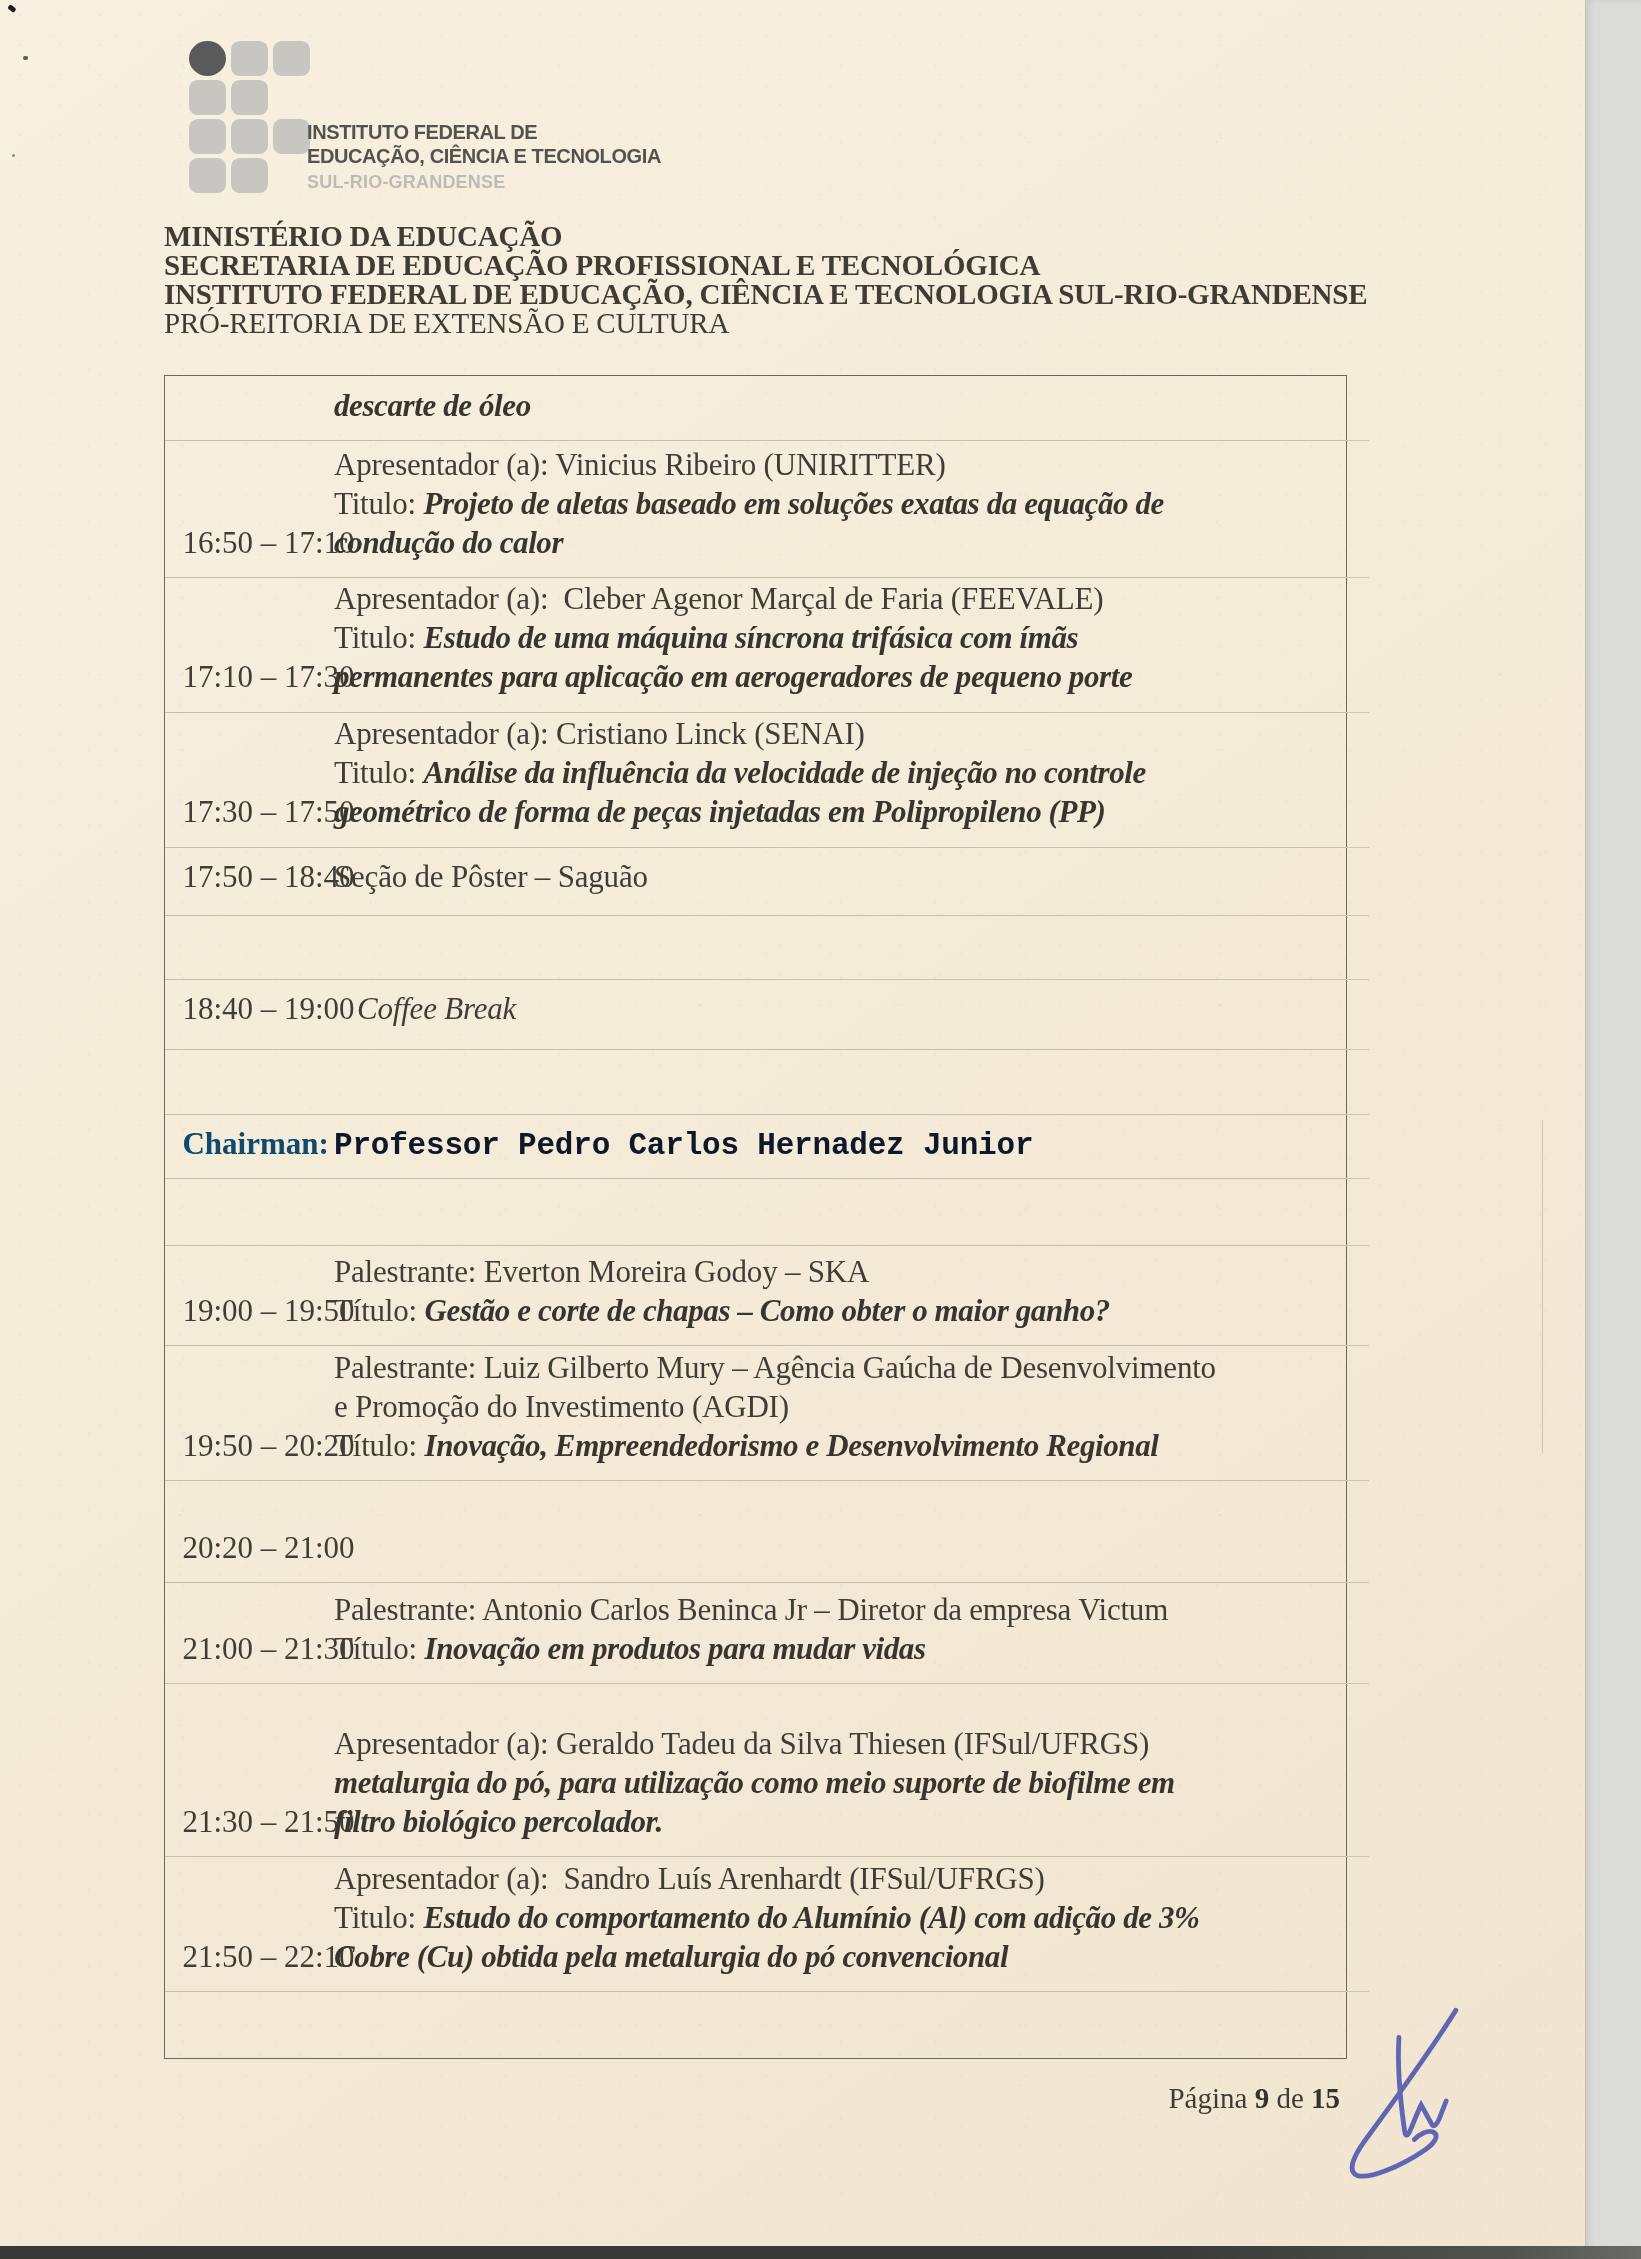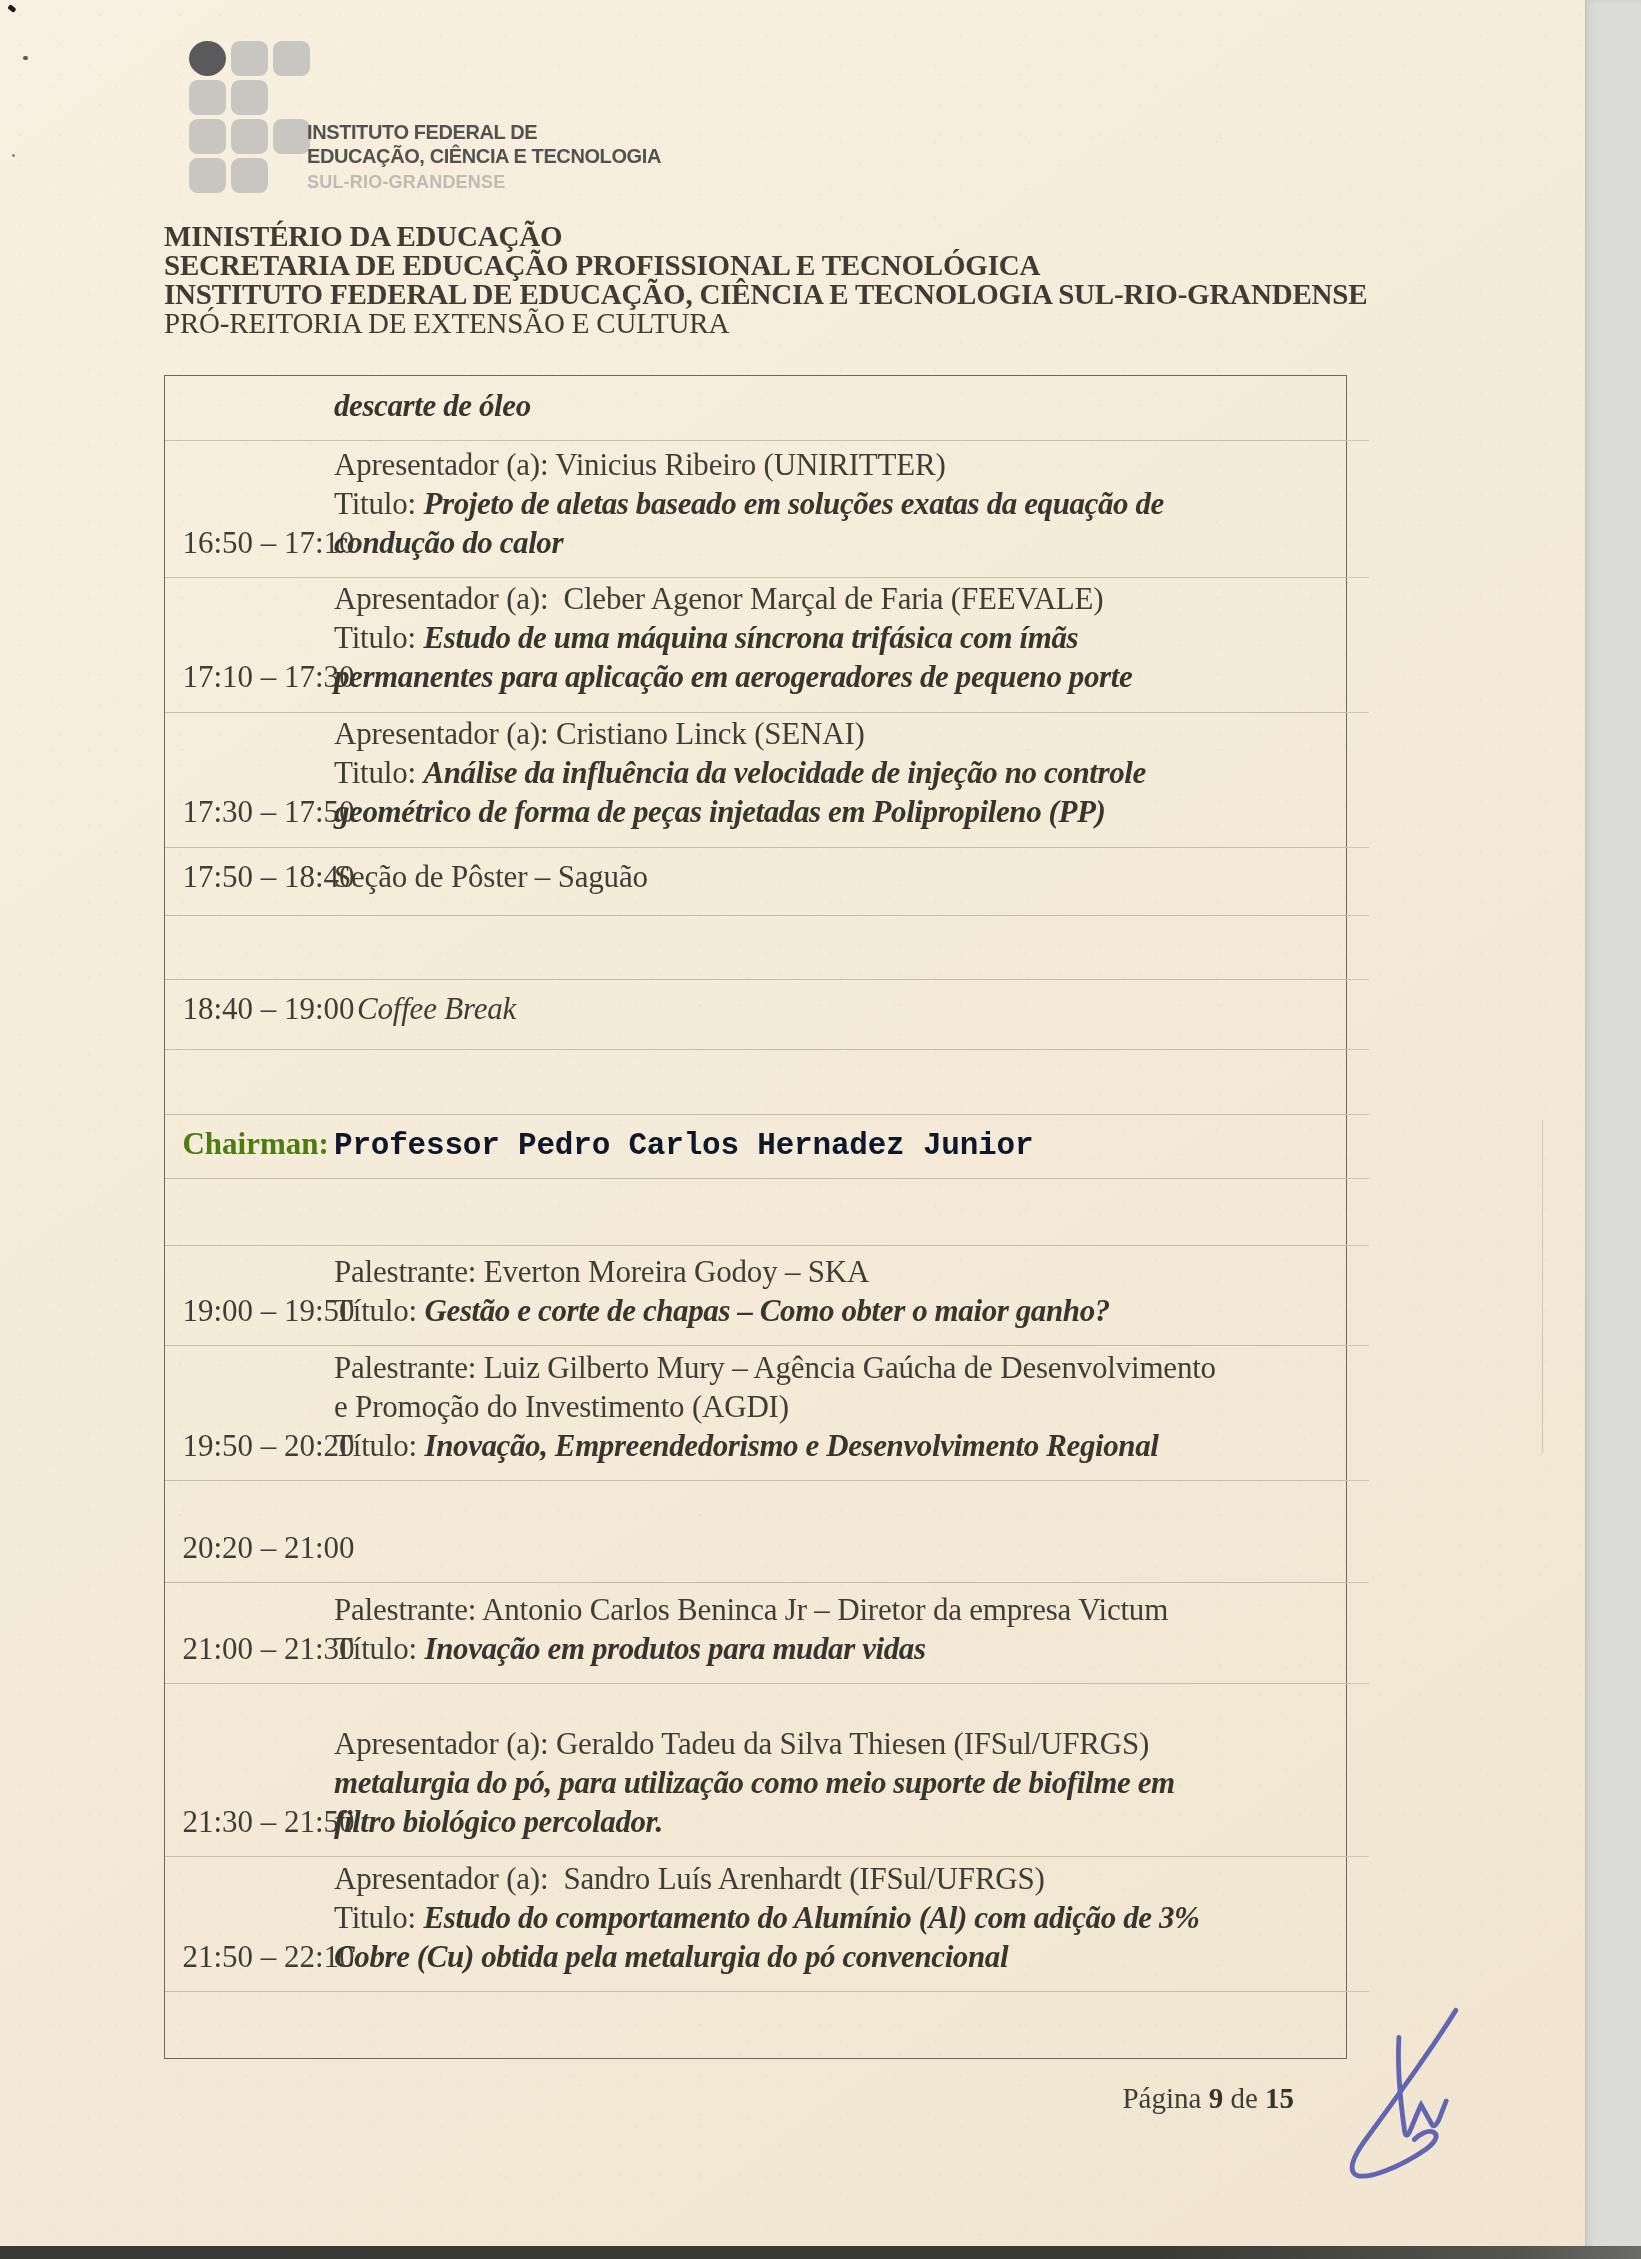--- a/index.html
+++ b/index.html
@@ -43,24 +43,24 @@
   .time{width:169px;min-width:169px;box-sizing:border-box;padding-left:17.4px;font-size:31px;line-height:39px;color:#403d37;white-space:nowrap;}
   .content{flex:1;box-sizing:border-box;padding-right:5.8px;color:#403d37;}
   .row.vtop .time,.row.vtop .content{padding-top:9.7px;}
   .row.vbottom .time{align-self:flex-end;padding-bottom:15.4px;}
   .row.vbottom .content{margin-top:auto;padding-bottom:15.4px;}
   .cline{font-size:31px;line-height:39px;white-space:nowrap;letter-spacing:-0.2px;}
   .seg-n{font-style:normal;font-weight:normal;}
   .seg-b{font-weight:bold;color:#0f172a;font-family:Liberation Mono, monospace;}
   .seg-i{font-style:italic;}
   .seg-bi{font-weight:bold;font-style:italic;color:#38352f;letter-spacing:-0.4px;}
-  .time.t-b{font-weight:bold;color:#4d7c0f;}
-
-  
-  #footer{position:absolute;left:920px;top:2082px;width:374px;text-align:right;font-size:29px;color:#3f3c36;white-space:nowrap;}
+  .time.t-b{font-weight:bold;color:#0c4a6e;}
+
+  
+  #footer{position:absolute;left:966px;top:2082px;width:374px;text-align:right;font-size:29px;color:#3f3c36;white-space:nowrap;}
   #footer .pg-bold{font-weight:bold;color:#36332d;}
 
   
   #signature{position:absolute;left:1318px;top:1987px;width:159px;height:227px;}
 </style>
 </head>
 <body>
 
 <div id="page">
   <div id="paper-texture"></div>

